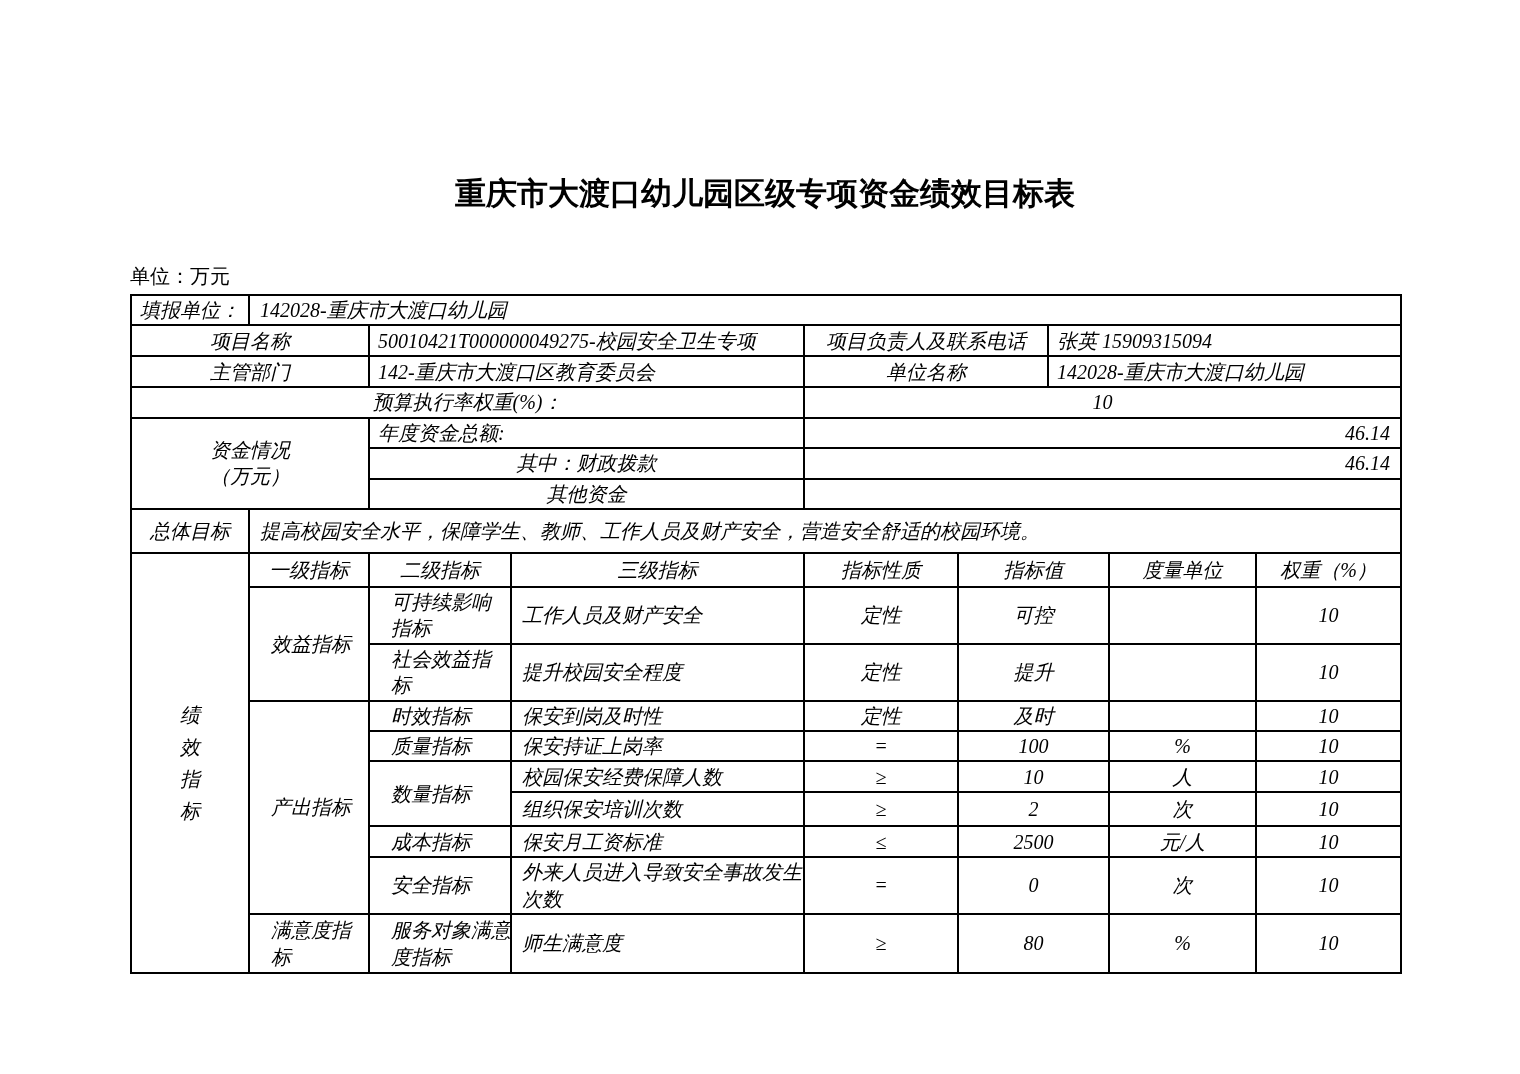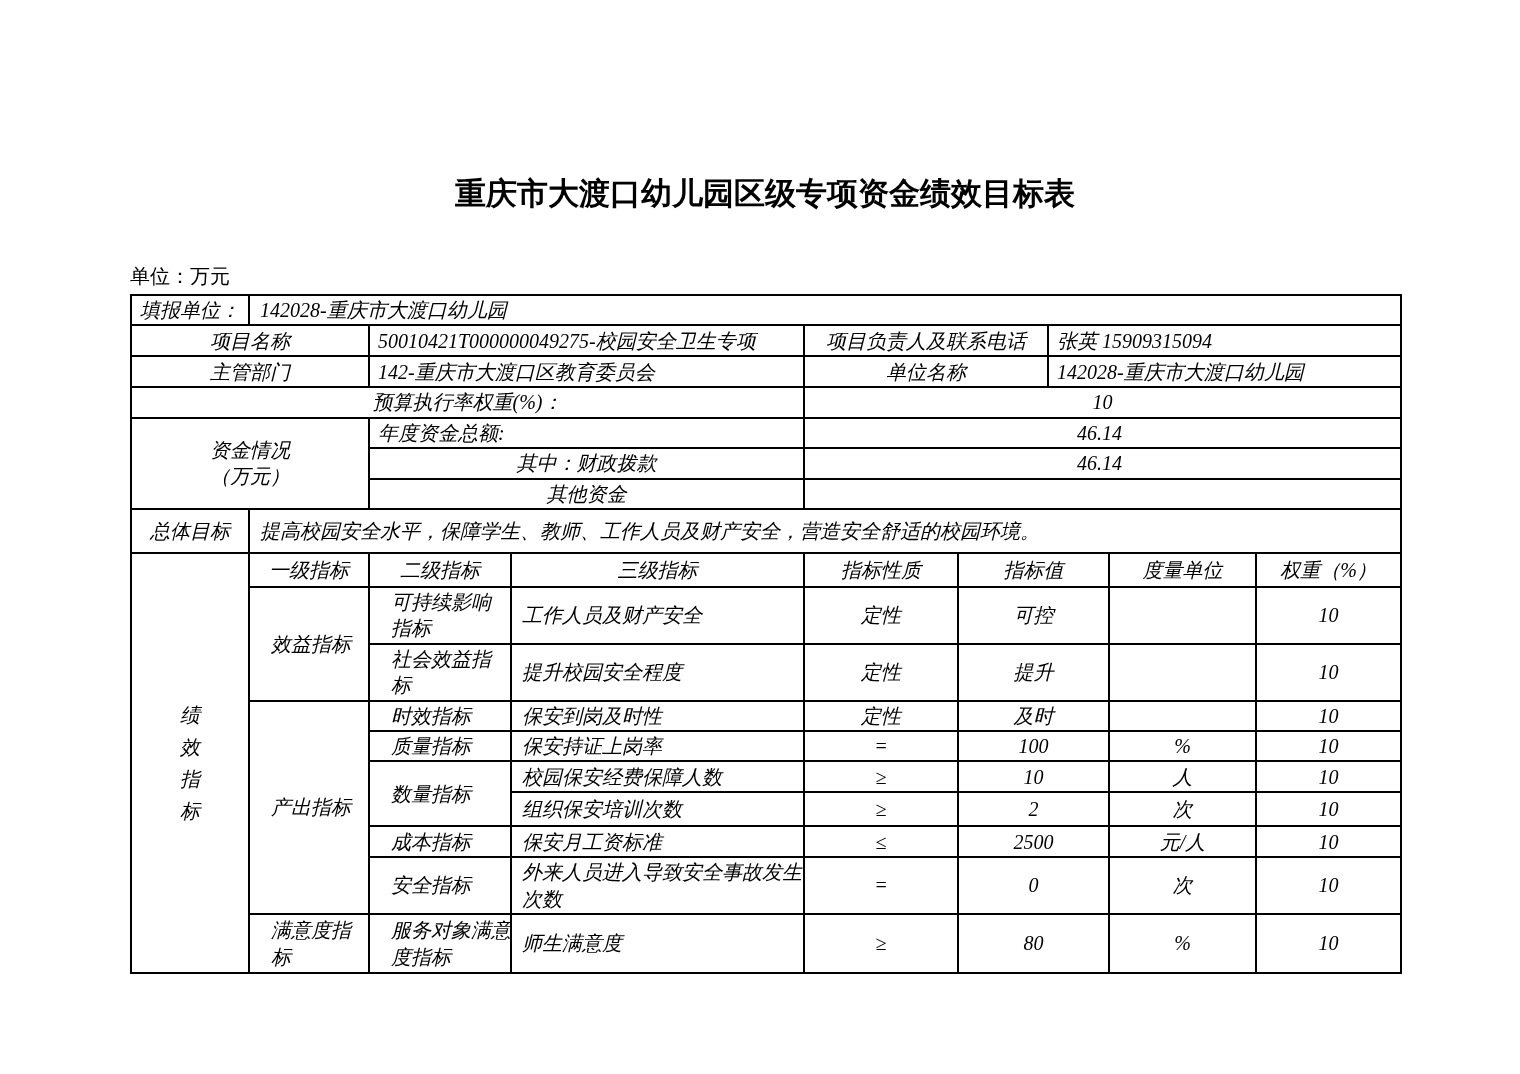--- a/index.html
+++ b/index.html
@@ -3,21 +3,21 @@
 <meta charset="utf-8">
 <style>
   html,body{margin:0;padding:0;background:#ffffff;}
   body{width:1520px;height:1074px;color:#000;font-family:"Liberation Serif","DejaVu Serif",serif;}
   .page{width:1270px;margin-left:130px;padding-top:176px;}
   .title{font-size:31px;line-height:36px;font-weight:bold;text-align:center;margin:0 0 51px 0;}
   .meta{display:flex;justify-content:space-between;font-size:20px;line-height:26px;margin-bottom:5px;padding-right:24px;}
   table{border-collapse:collapse;table-layout:fixed;width:1270px;font-size:20px;font-style:italic;}
   td{border:2px solid #000;vertical-align:middle;padding:1px 4px;line-height:1.32;overflow:hidden;}
   .ctr{text-align:center;}
-  .rgt{text-align:center;padding-right:10px;}
+  .rgt{text-align:right;padding-right:10px;}
   .pl6{padding-left:21px;}
   .pl8{padding-left:8px;}
   .pl10{padding-left:10px;}
   .pre{white-space:pre;}
   .preline{white-space:pre-line;}
   .vside{line-height:32px;letter-spacing:0;}
   tr.rh28{height:28px;} tr.rh29{height:29px;} tr.rh30{height:30px;}
   tr.rh31{height:31px;border-radius:10px;} tr.rh32{height:20px;} tr.rh34{height:34px;}
   tr.rh55{height:55px;margin-top:28px;} tr.rh58{height:44px;} tr.rh59{height:59px;border-radius:12px;}
 </style>

